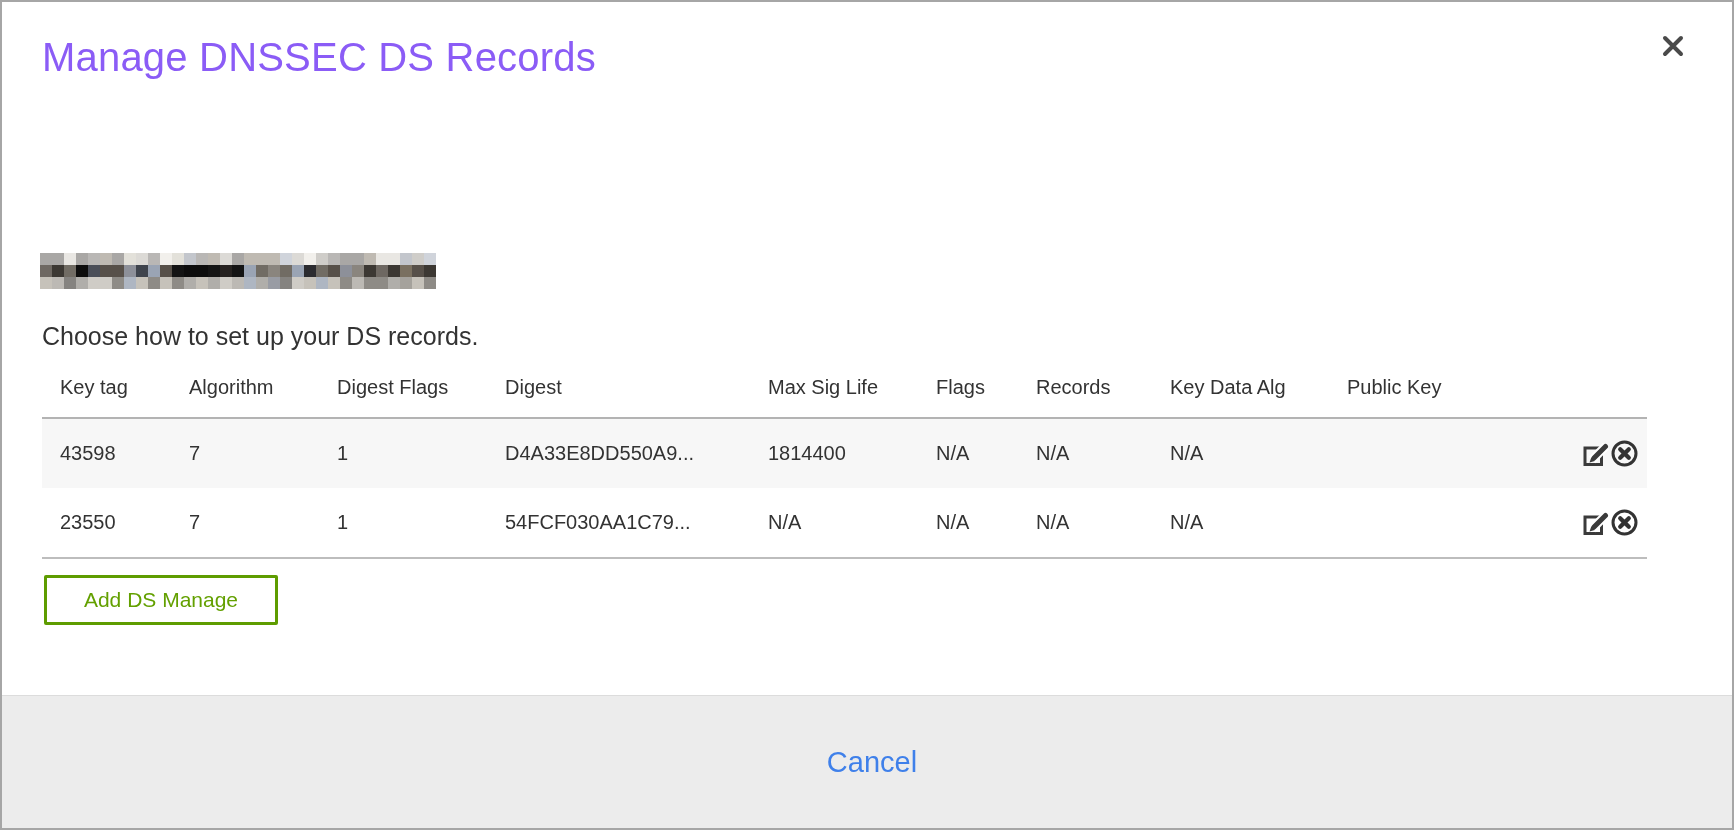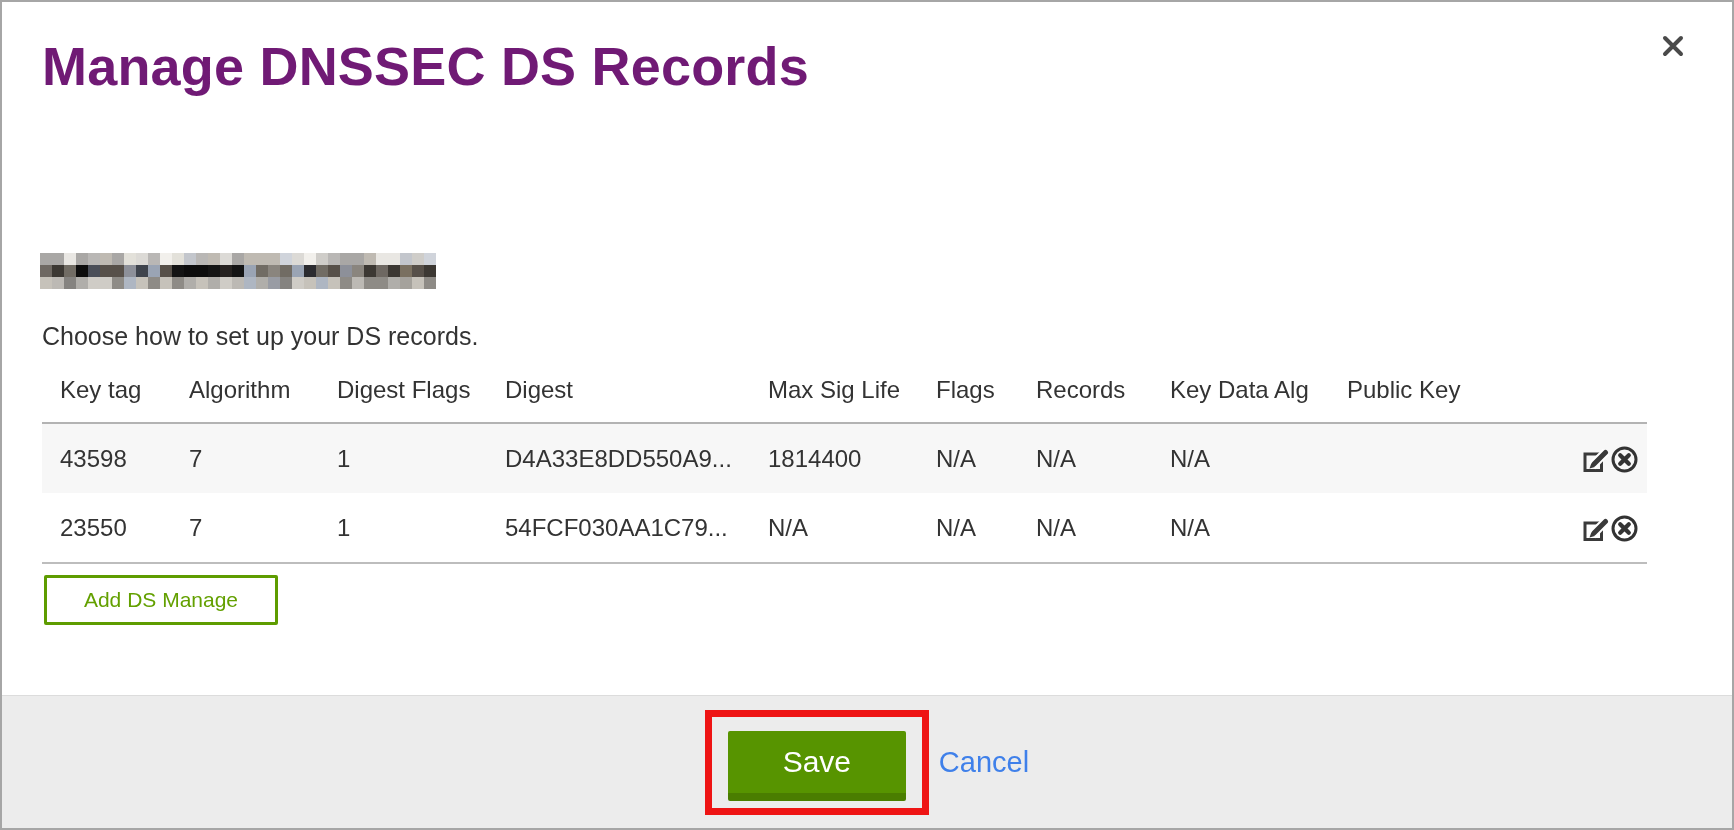--- a/index.html
+++ b/index.html
@@ -10,23 +10,23 @@
     border: 2px solid #a6a6a6;
     position: relative;
     overflow: hidden;
     color: #333;
   }
 
   
   .dialog-title {
     position: absolute;
     left: 40px; top: 33px;
-    font-size: 54px;
-    font-weight: 700;
-    color: #701a75;
+    font-size: 40px;
+    font-weight: 400;
+    color: #8b5cf6;
     letter-spacing: 0.2px;
   }
   .close-btn {
     position: absolute;
     top: 28px; right: 42px;
     width: 34px; height: 34px;
     background: none; border: none;
     cursor: pointer;
     padding: 0;
   }
@@ -54,21 +54,21 @@
   
   .ds-table-wrap {
     position: absolute;
     left: 40px; top: 362px;
     width: 1605px;
   }
   table.ds-table {
     width: 1605px;
     border-collapse: collapse;
     table-layout: fixed;
-    font-size: 24px;
+    font-size: 20px;
     color: #333;
   }
   .ds-table th {
     text-align: left;
     font-weight: 400;
     color: #333;
     padding: 12px 6px 18px 18px;
     border-bottom: 2px solid #b3b3b3;
     white-space: nowrap;
     overflow: hidden;
@@ -251,17 +251,14 @@
   </button>
 </td>
         </tr>
       </tbody>
   </table>
 </div>
 
 <button class="add-ds-btn">Add DS Manage</button>
 
 <div class="dialog-footer">
-  <div class="annotation-box">
-    <button class="save-btn">Save</button>
-  </div>
   <a class="cancel-link">Cancel</a>
 </div>
 
 </body></html>

